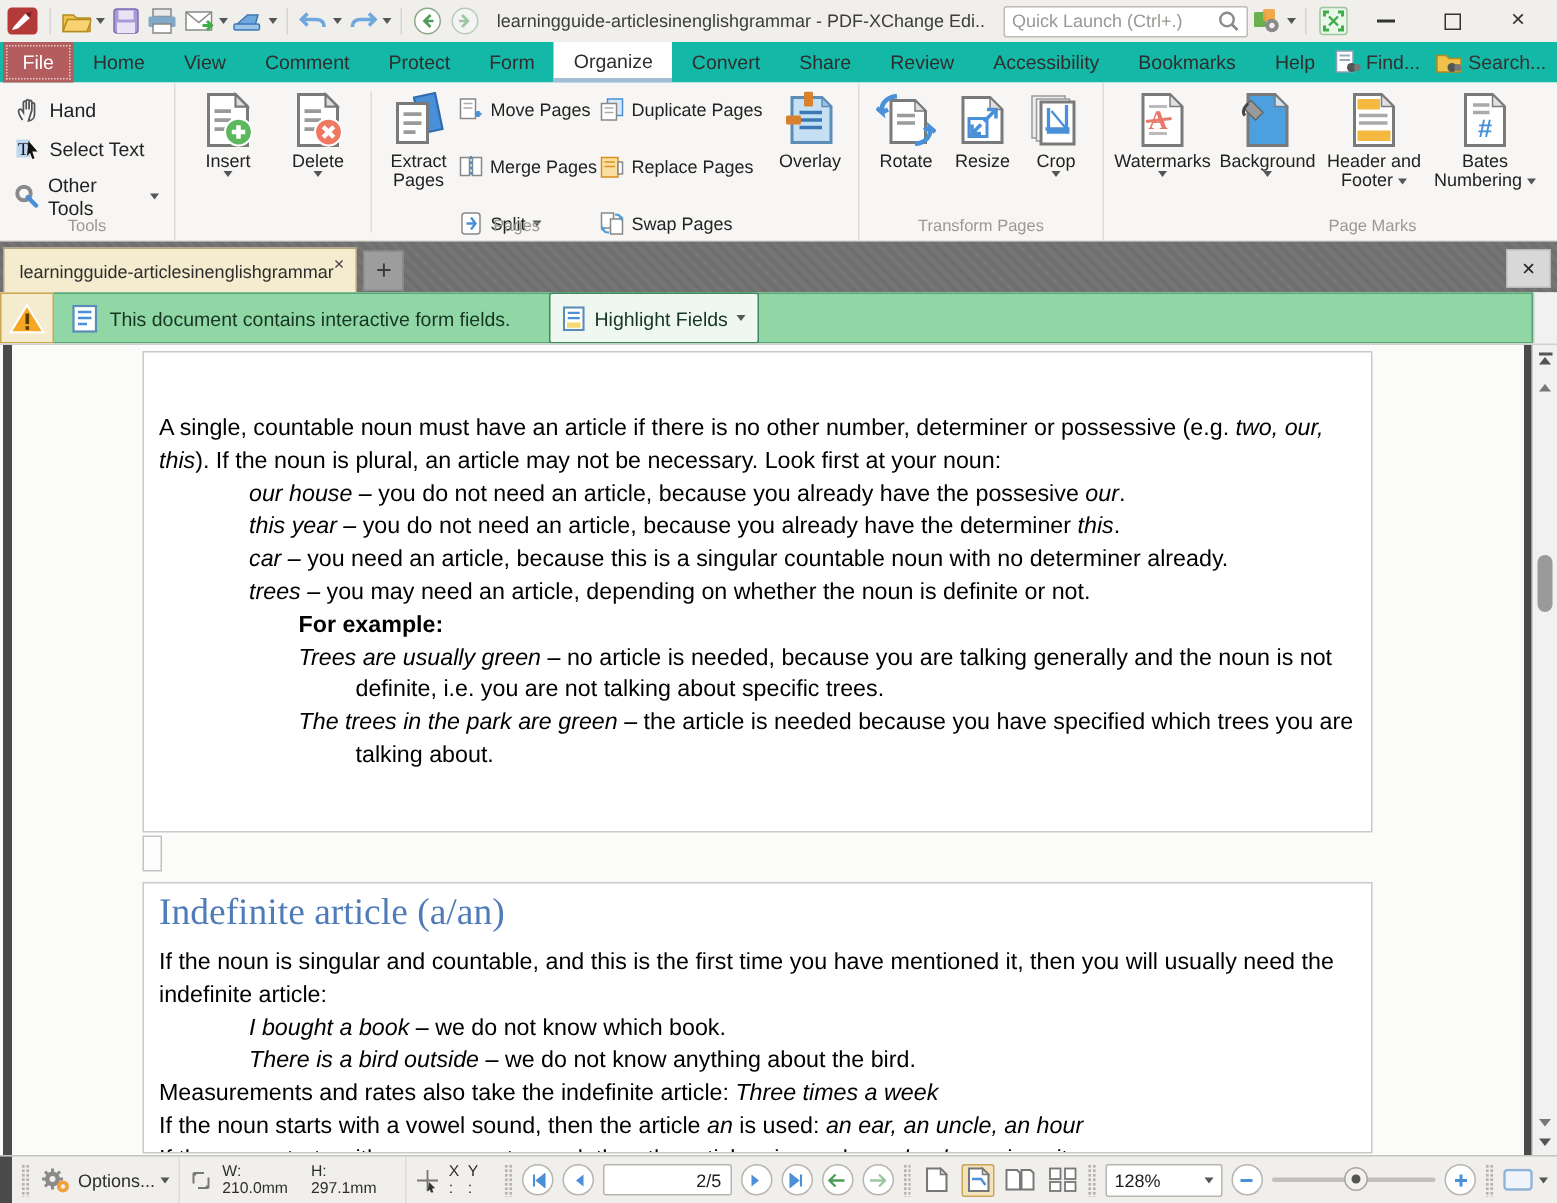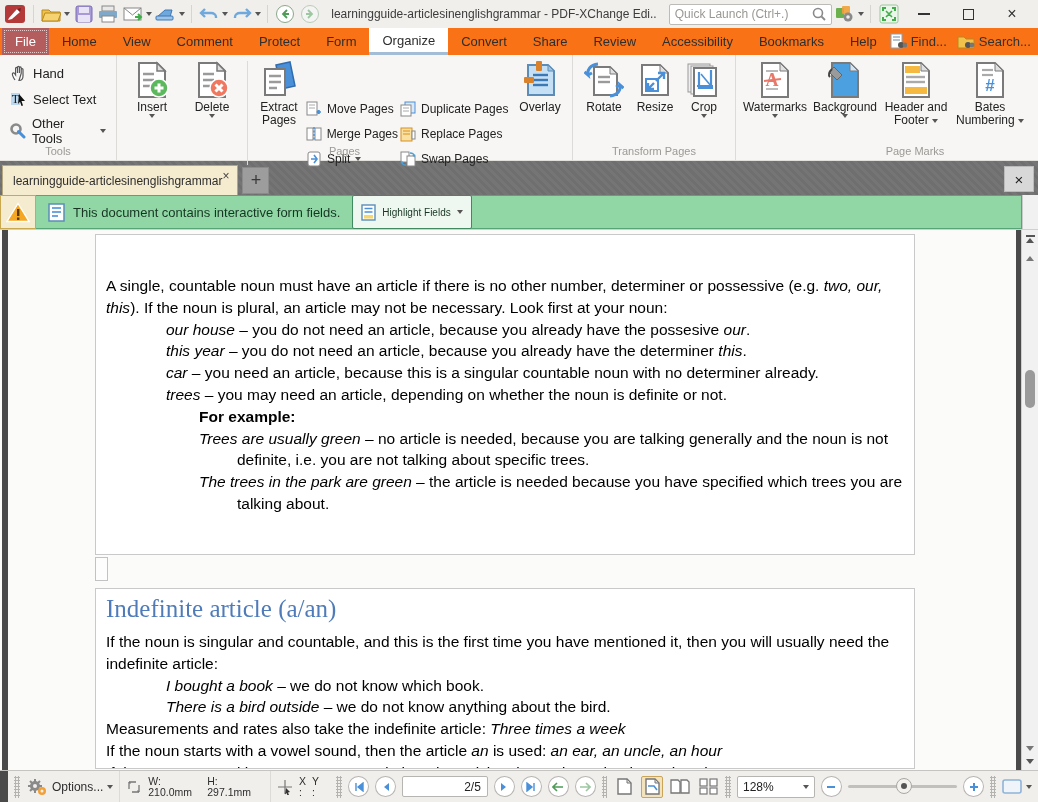--- a/index.html
+++ b/index.html
@@ -20,56 +20,56 @@
   .title-text { font-size:12px; color:#3c3c3c; margin:0 10px 0 8px; white-space:nowrap; }
   .qlaunch { width:172px; height:21px; background:#fff; border:1px solid #bdbbb8; border-radius:2px; display:flex; align-items:center; padding:0 5px; gap:20px; }
   .qlaunch span { flex:1; color:#9a9894; font-size:12px; white-space:nowrap; overflow:hidden; }
   .winbtns { margin-left:auto; display:flex; align-items:center; }
   .winbtn { width:44px; height:26px; display:flex; align-items:center; justify-content:center; color:#222; }
   .minbar { width:12px; height:2px; background:#333; }
   .maxbox { width:11px; height:11px; border:1.5px solid #333; }
   .xglyph { font-size:16px; line-height:1; color:#333; }
 
   
-  .menubar { height:27px; background:#f97316; display:flex; align-items:stretch; padding-left:2px; }
+  .menubar { height:27px; background:#14b8a6; display:flex; align-items:stretch; padding-left:2px; }
   .mtab { padding:0 13px; display:flex; align-items:center; font-size:13px; color:#2e2e2e; }
   .mtab.file { background:#b45d5f; color:#fff; outline:1px dotted #e8c9c9; outline-offset:-3px; }
   .mtab.active { background:#ffffff; border-bottom:3px solid #a3bdd6; padding-bottom:0; }
   .menubar-right { margin-left:auto; display:flex; align-items:center; gap:10px; padding-right:10px; font-size:13px; }
   .mfind { display:flex; align-items:center; gap:4px; }
 
   
   .ribbon { height:106px; background:#f7f6f4; border-bottom:1px solid #e3e1de; display:flex; }
   .rgroup { position:relative; display:flex; flex-direction:column; }
   .rgroup .glabel { position:absolute; bottom:3px; left:0; right:0; text-align:center; font-size:11px; color:#9b9995; }
   .rgroup { border-right:1px solid #dddbd7; }
   .rbody { flex:1; display:flex; padding:4px 6px 18px 6px; }
 
   .toolcol { display:flex; flex-direction:column; justify-content:flex-start; gap:5px; padding-top:4px; width:104px; }
   .toolbtn { display:flex; align-items:center; gap:6px; font-size:13px; color:#222; padding:2px 4px; }
 
   .bigbtn { width:58px; display:flex; flex-direction:column; align-items:center; justify-content:flex-start; text-align:center; font-size:12px; color:#222; padding-top:2px; }
   .bigbtn .lbl { line-height:13px; margin-top:2px; }
-  .smallcol { display:flex; flex-direction:column; justify-content:flex-start; gap:9px; padding-top:6px;margin-top:36px; }
+  .smallcol { display:flex; flex-direction:column; justify-content:flex-start; gap:22px; padding-top:6px; }
   .smallbtn { display:flex; align-items:center; gap:5px; font-size:12px; color:#222; white-space:nowrap; }
   .innersep { width:1px; background:#dddbd7; margin:2px 4px; }
 
   
   .doctabs { height:34px; background:repeating-linear-gradient(45deg,#6f6f6f 0 3px,#757575 3px 6px); display:flex; align-items:flex-end; }
   .dtab { height:30px; background:#f5ebce; border:1px solid #b4a67e; border-bottom:none; display:flex; align-items:center; gap:0; padding:0 8px 0 10px; font-size:12px; color:#2e2e2e; margin-left:2px; }
   .dtab .closex { font-size:12px; color:#444; align-self:flex-start; margin-top:3px; }
   .plustab { width:27px; height:27px; background:#9d9d9d; border:1px solid #8a8a8a; margin-left:4px; display:flex; align-items:center; justify-content:center; font-size:18px; color:#3a3a3a; margin-bottom:1px; }
   .tabbar-close { margin-left:auto; width:30px; height:26px; background:#d8d8d8; border:1px solid #bbb; display:flex; align-items:center; justify-content:center; font-size:15px; color:#222; margin-right:4px; margin-bottom:3px; }
 
   
   .notif { height:34px; display:flex; align-items:stretch; background:#f5ebce; }
   .warnbox { width:36px; display:flex; align-items:center; justify-content:center; border:1px solid #caa94e; background:#f5ebce; }
   .greenbar { flex:1; background:#90d7a5; border:1px solid #57a477; border-left:none; display:flex; align-items:center; gap:8px; padding-left:12px; }
   .greenbar .msg { font-size:13px; color:#173522; }
-  .hfbtn { background:#eef8f0; border:1px solid #3f8a5f; border-radius:2px; height:26px; display:flex; align-items:center; gap:6px; padding:16px 8px; font-size:10px; color:#173522; margin-left:4px; }
+  .hfbtn { background:#eef8f0; border:1px solid #3f8a5f; border-radius:2px; height:26px; display:flex; align-items:center; gap:6px; padding:16px 8px; font-size:13px; color:#173522; margin-left:18px; }
   .notif-right-gutter { width:16px; background:#f1f1f1; border-left:1px solid #c9c9c9; }
 
   
   .docarea { position:relative; height:541px; background:#fbfbfa; border-top:1px solid #d0d0d0; }
   .dock-left { position:absolute; left:2px; top:0; bottom:0; width:6px; background:#4a4a4a; }
   .page { position:absolute; left:95px; width:820px; background:#fff; border:1px solid #c9c9c9; overflow:hidden; }
   .page1 { top:4px; height:321px; }
   .page2 { top:358px; height:181px; }
   .pagecorner { position:absolute; left:95px; top:327px; width:13px; height:24px; background:#fdfdfd; border:1px solid #c2c2c2; }
   .pagepad1 { padding:40px 6px 0 6px; }

